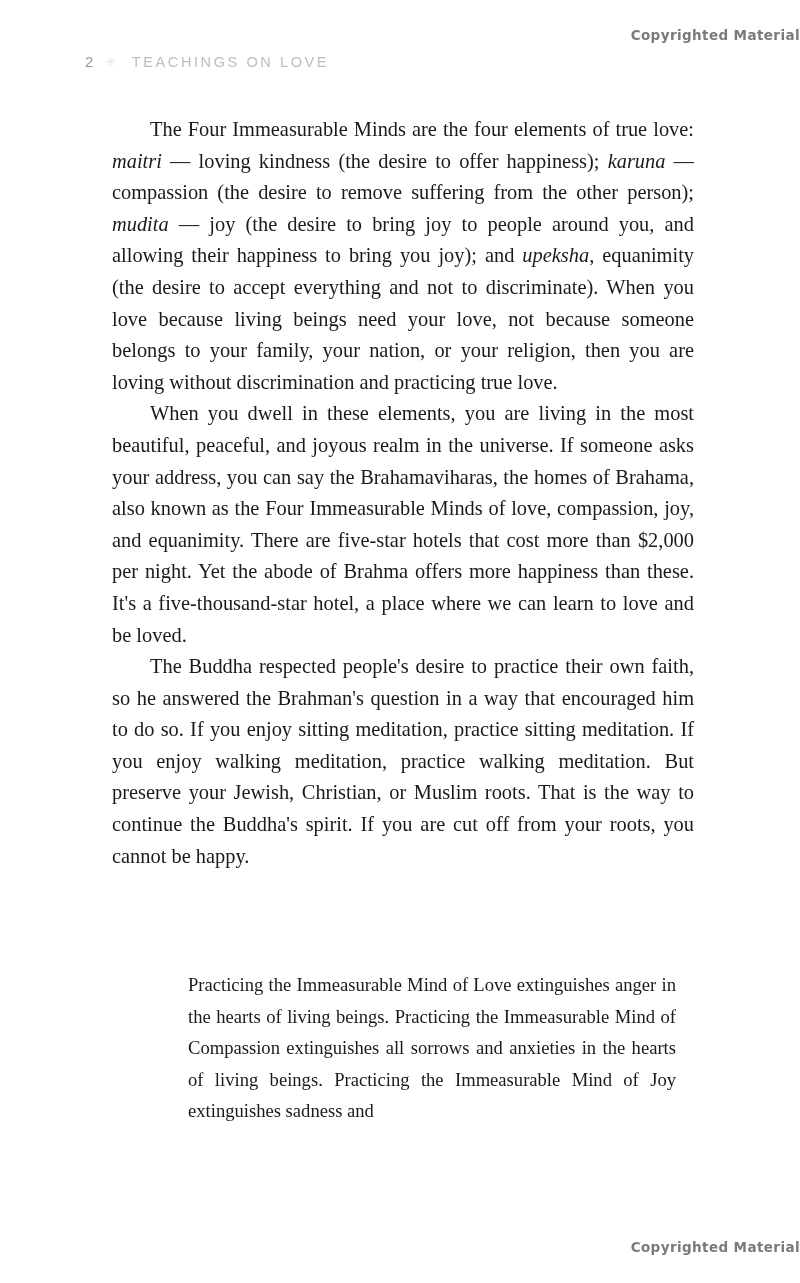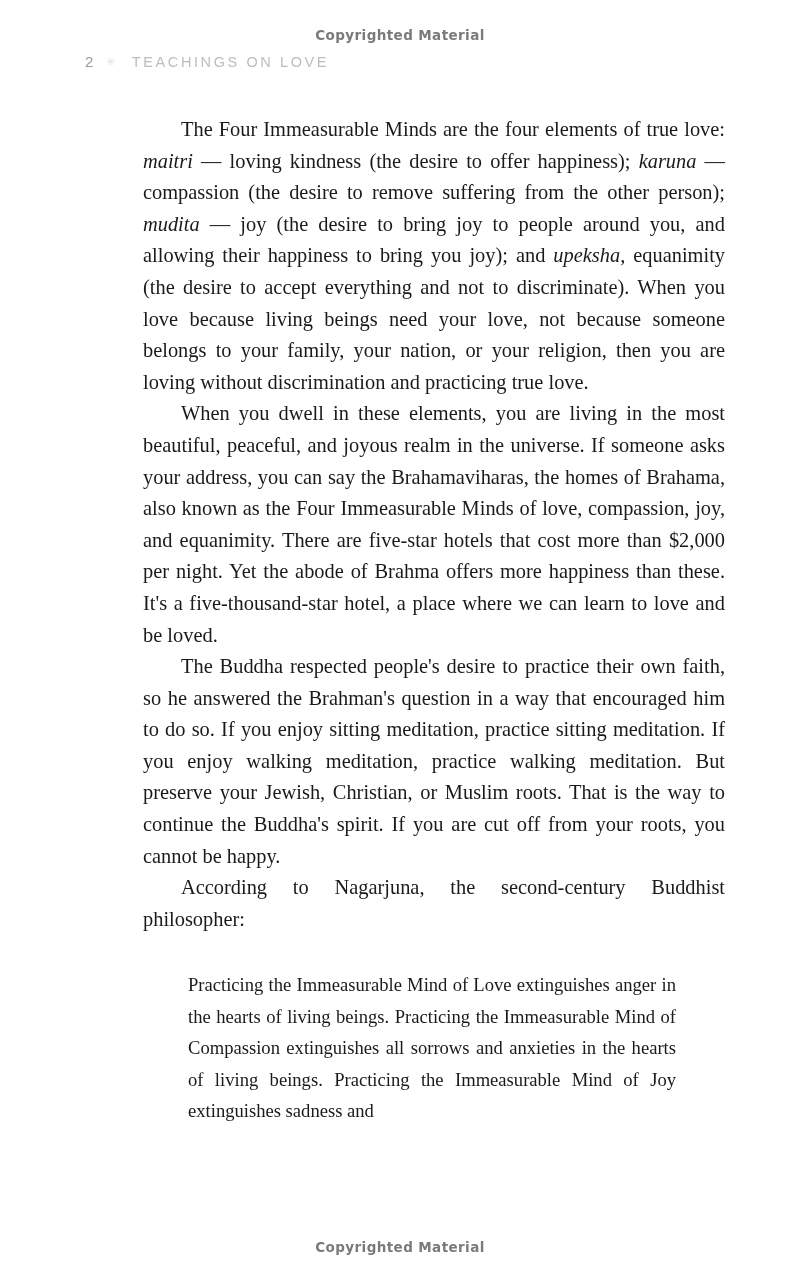--- a/index.html
+++ b/index.html
@@ -16,21 +16,21 @@
     overflow: hidden;
     font-family: "Liberation Serif", "DejaVu Serif", serif;
     color: #1a1a1a;
   }
 
   
   .watermark {
     position: absolute;
     left: 0;
     width: 800px;
-    text-align: center;
+    text-align: right;
     font-family: "DejaVu Sans", "Liberation Sans", sans-serif;
     font-size: 13.5px;
     font-weight: bold;
     letter-spacing: 0.4px;
     color: #7a7a7a;
     user-select: none;
   }
   .watermark-top { top: 27px; }
   .watermark-bottom { top: 1239px; }
 
@@ -65,21 +65,21 @@
     letter-spacing: 2.6px;
     color: #bdbdbd;
     margin-left: 4px;
     text-align: right;
   }
 
   
   .body-block {
     position: absolute;
     top: 114px;
-    left: 143px;
+    left: 112px;
     width: 582px;
     font-family: Liberation Serif, serif;
   }
 
   p.para {
     margin: 0;
     text-align: justify;
     text-justify: inter-word;
     font-size: 20.4px;
     line-height: 31.6px;
@@ -119,21 +119,20 @@
   <div class="running-head">
     <span class="folio">2</span>
     <span class="head-ornament">✳</span>
     <span class="head-title">TEACHINGS ON LOVE</span>
   </div>
 
   <div class="body-block">
       <p class="para"><span>The Four Immeasurable Minds are the four elements of true love: </span><em>maitri</em><span> — loving kindness (the desire to offer happiness); </span><em>karuna</em><span> — compassion (the desire to remove suffering from the other person); </span><em>mudita</em><span> — joy (the desire to bring joy to people around you, and allowing their happiness to bring you joy); and </span><em>upeksha,</em><span> equanimity (the desire to accept everything and not to discriminate). When you love because living beings need your love, not because someone belongs to your family, your nation, or your religion, then you are loving without discrimination and practicing true love.</span></p>
       <p class="para"><span>When you dwell in these elements, you are living in the most beautiful, peaceful, and joyous realm in the universe. If someone asks your address, you can say the Brahamaviharas, the homes of Brahama, also known as the Four Immeasurable Minds of love, compassion, joy, and equanimity. There are five-star hotels that cost more than $2,000 per night. Yet the abode of Brahma offers more happiness than these. It's a five-thousand-star hotel, a place where we can learn to love and be loved.</span></p>
       <p class="para"><span>The Buddha respected people's desire to practice their own faith, so he answered the Brahman's question in a way that encouraged him to do so. If you enjoy sitting meditation, practice sitting meditation. If you enjoy walking meditation, practice walking meditation. But preserve your Jewish, Christian, or Muslim roots. That is the way to continue the Buddha's spirit. If you are cut off from your roots, you cannot be happy.</span></p>
-      <p class="para"><span>According to Nagarjuna, the second-century Buddhist philosopher:</span></p>
     </div>
 
   <div class="quote-block">
       <p class="quote-para"><span>Practicing the Immeasurable Mind of Love extinguishes anger in the hearts of living beings. Practicing the Immeasurable Mind of Compassion extinguishes all sorrows and anxieties in the hearts of living beings. Practicing the Immeasurable Mind of Joy extinguishes sadness and</span></p>
     </div>
 
   <div class="watermark watermark-bottom">Copyrighted Material</div>
 
 </div>
 

